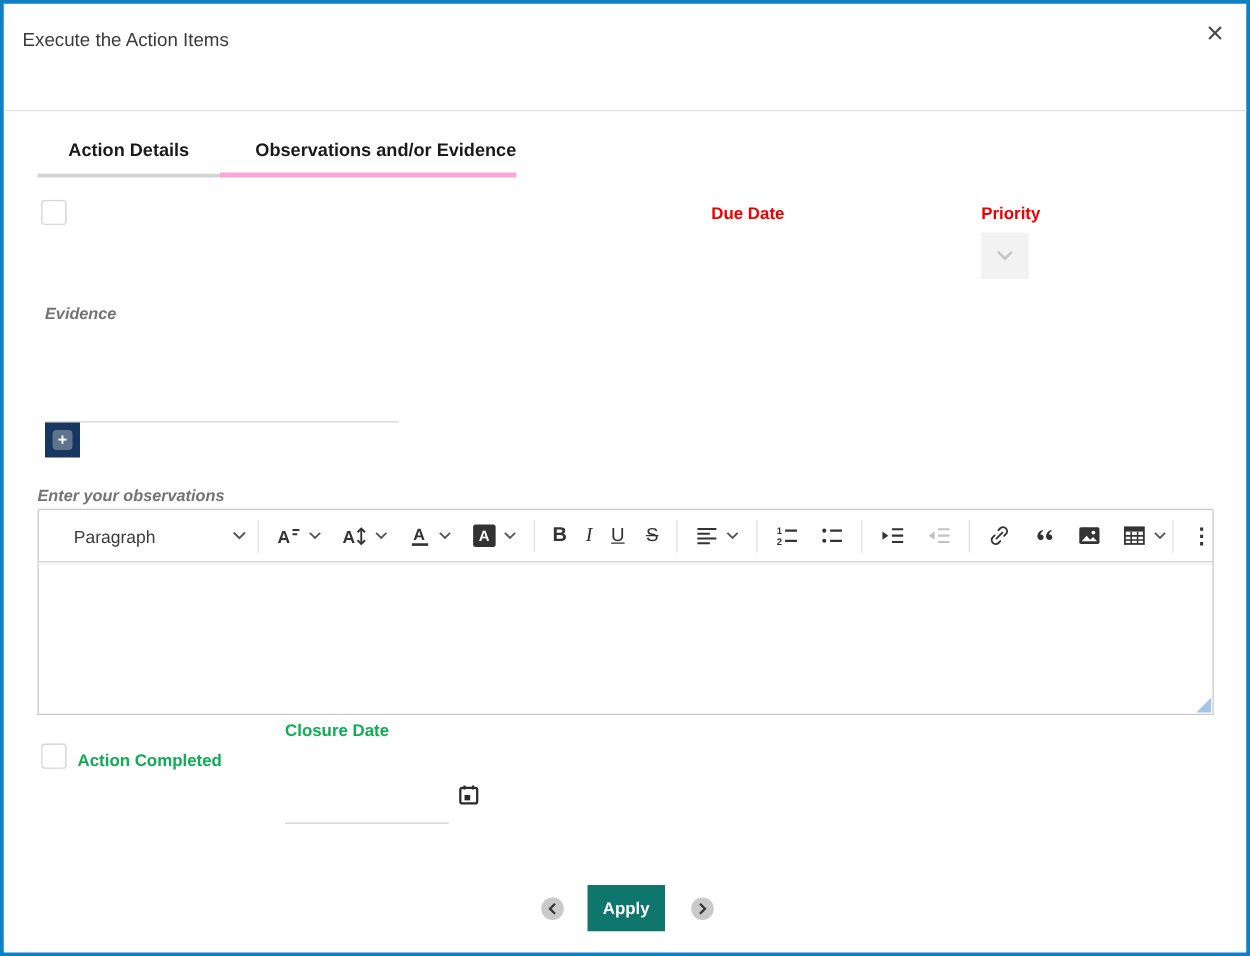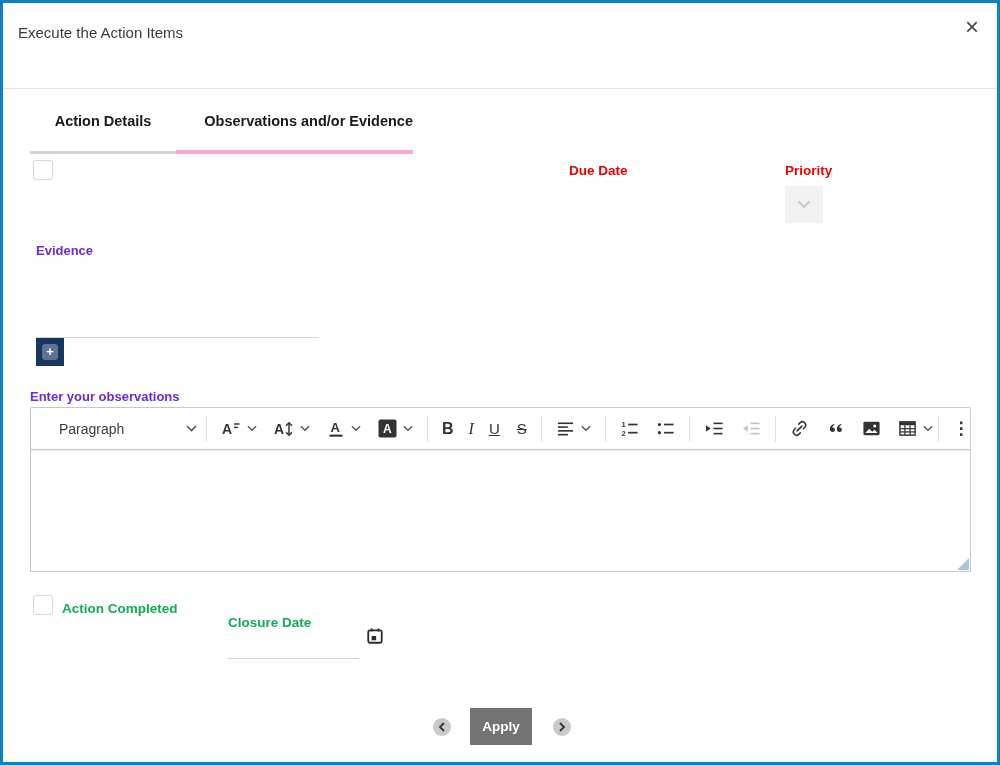--- a/index.html
+++ b/index.html
@@ -14,31 +14,31 @@
 
   
   .dlg-title { position:absolute; left:15px; top:21px; font-size:15px; color:#3b3b3b; }
   .close-btn { position:absolute; right:12px; top:8px; font-size:24px; line-height:1;
                color:#4a4a4a; cursor:pointer; padding:4px 6px; }
   .header-divider { position:absolute; left:0; right:0; top:85px; height:1px; background:#e4e4e4; }
 
   
   .tabs { position:absolute; left:27px; top:110px; display:flex; }
   .tab { font-size:14.5px; font-weight:bold; color:#1a1a1a; text-align:center;
-         padding-bottom:21px; cursor:pointer; }
+         padding-bottom:9px; cursor:pointer; }
   .tab.inactive { width:146px; border-bottom:3px solid #d4d4d4; }
   .tab.active   { width:237px; border-bottom:4px solid #f9a8d4;text-align:right; }
 
   
   .checkbox { position:absolute; width:20px; height:20px; background:#fff;
               border:1px solid #d8d8d8; border-radius:3px; box-shadow:0 0 1px rgba(0,0,0,.08); cursor:pointer; }
 
   .red-label   { color:#ec0000; font-weight:bold; font-size:13.5px; }
   .green-label { color:#10ac56; font-weight:bold; font-size:13.5px; }
-  .dark-label  { color:#6d28d9; font-weight:bold; font-size:13px; }
+  .dark-label  { color:#737373; font-weight:bold; font-size:13px;font-style:italic; }
 
   
   .field-label-due  { position:absolute; left:566px; top:160px; }
   .date-field { position:absolute; left:566px; top:183px; width:187px; height:36px;
                 background:#b7c3cd; display:flex; align-items:center; padding:0 10px 0 12px; cursor:default; }
   .date-field .val { font-size:14px; color:#40484f; flex:1; }
 
   .field-label-prio { position:absolute; left:782px; top:160px; }
   .prio-field { position:absolute; left:782px; top:183px; width:188px; height:37px; display:flex; cursor:default; }
   .prio-main  { flex:1; background:#b7c3cd; font-size:14px; color:#5a646e;
@@ -72,29 +72,29 @@
   .glyph-more { font-size:17px; font-weight:bold; letter-spacing:0; }
   .chev { margin-left:6px; flex:none; display:block; }
   .editor-body { position:relative; height:122px; background:#fff;
                  border:1px solid #c9c9c9; border-top:none;
                  box-shadow: inset 0 3px 3px -3px rgba(0,0,0,.18); cursor:text; }
   .resize-handle { position:absolute; right:1px; bottom:1px; width:0; height:0;
                    border-bottom:12px solid #a6c5e8; border-left:12px solid transparent; cursor:nwse-resize; }
 
   
   .ac-label { position:absolute; left:59px; top:598px; }
-  .cd-label { position:absolute; left:225px; top:612px; }
+  .cd-label { position:absolute; left:225px; top:574px; }
   .cd-input { position:absolute; left:225px; top:628px; width:131px; height:28px;
               border:none; border-bottom:1px solid #d0d0d0; background:transparent; font-size:14px; }
   .cd-cal { position:absolute; left:363px; top:624px; cursor:pointer; }
 
   
   .nav-circle { position:absolute; width:18px; height:18px; border-radius:50%; background:#c9c9c9;
                 display:flex; align-items:center; justify-content:center; cursor:pointer; }
-  .apply-btn { position:absolute; left:467px; top:705px; width:62px; height:37px; background:#737373;
+  .apply-btn { position:absolute; left:467px; top:705px; width:62px; height:37px; background:#0f766e;
                color:#fff; font-weight:bold; font-size:13.5px; border:none; cursor:pointer;
                display:flex; align-items:center; justify-content:center; font-family:"Liberation Sans",sans-serif; }
 
   svg { display:block; }
 </style>
 </head>
 <body>
 
 <div class="modal">
 

